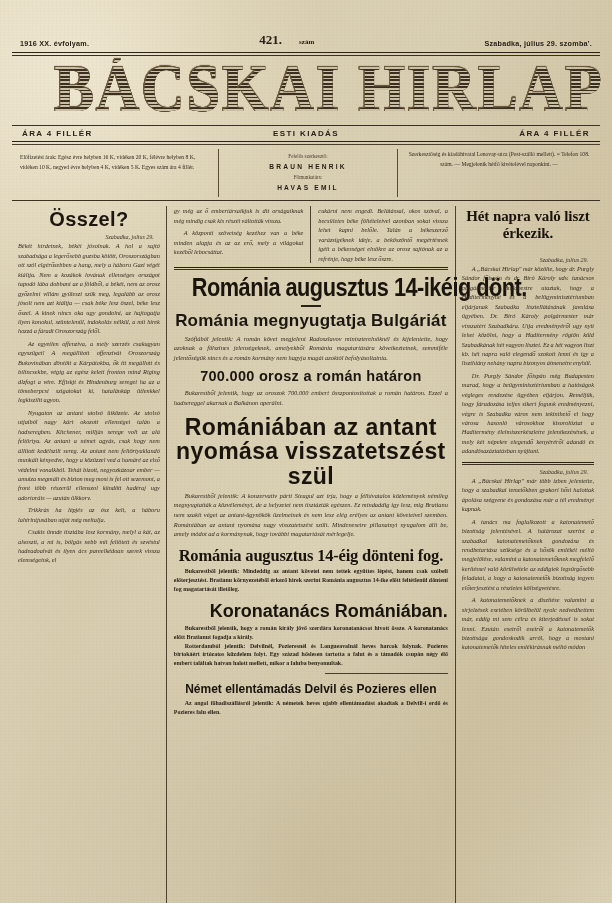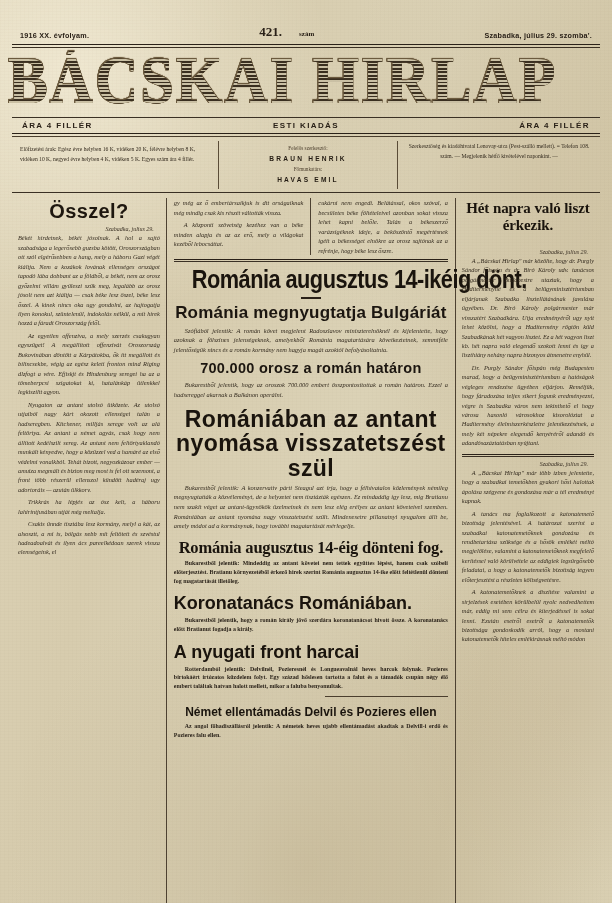--- a/index.html
+++ b/index.html
@@ -26,32 +26,32 @@
     position:absolute;inset:0;opacity:.22;pointer-events:none;
     background-image:
       repeating-linear-gradient(0deg, rgba(120,100,70,.10) 0 1px, rgba(0,0,0,0) 1px 3px),
       repeating-linear-gradient(90deg, rgba(120,100,70,.07) 0 1px, rgba(0,0,0,0) 1px 4px);
   }
   .sheet{position:absolute;inset:0;padding:0 8px;box-sizing:border-box;}
 
   
   .topline{
     display:flex;align-items:flex-end;justify-content:space-between;
-    padding:24px 12px 2px 12px;
+    padding:32px 12px 2px 12px;
     font-size:7.2px;font-weight:bold;letter-spacing:.25px;
     color:#2a2118;
     font-family:"Liberation Sans", sans-serif;
   }
   .topline .issue{font-size:13px;font-weight:bold;letter-spacing:0;font-family:"Liberation Serif",serif;}
   .topline .issue small{font-size:7px;font-weight:bold;margin-left:17px;}
   .rule-dbl{border-top:1.6px solid #2a2118;border-bottom:.7px solid #3a2f22;height:2px;margin:2px 4px 0 4px;}
 
   
   .masthead{
-    text-align:left;
+    text-align:right;
     margin:6px 0 2px 0;
     line-height:.9;
   }
   .masthead .title{
     display:inline-block;
     font-family:"Liberation Serif", serif;
     font-weight:bold;
     font-size:60px;
     letter-spacing:2px;
     color:#2e261b;
@@ -159,21 +159,21 @@
   }
   .h-sub4{
     font-family:"Liberation Sans", sans-serif;
     font-weight:bold;font-size:23px;line-height:1.05;
     text-align:center;color:#1a140d;margin:8px 0 3px 0;
     letter-spacing:.4px;
   }
   .h-sub5{
     font-family:"Liberation Sans", sans-serif;
     font-weight:bold;font-size:18px;line-height:1.05;
-    text-align:left;color:#1a140d;margin:9px 0 3px 0;
+    text-align:right;color:#1a140d;margin:9px 0 3px 0;
   }
   .h-sub6{
     font-family:"Liberation Sans", sans-serif;
     font-weight:bold;font-size:12px;line-height:1.1;
     text-align:center;color:#1a140d;margin:9px 0 3px 0;
   }
   p.tight{
     margin:0;font-size:5.9px;line-height:1.48;text-align:justify;
     text-indent:11px;font-style:normal;font-weight:bold;color:#2b231a;
   }
@@ -279,21 +279,20 @@
 
       <div class="h-sub4">Romániában az antant nyomása visszatetszést szül</div>
       <p class="ital">Bukarestből jelentik: A konzervativ párti Steagul azt írja, hogy a félhivatalos közlemények némileg megnyugtatták a közvéleményt, de a helyzetet nem tisztázták egészen. Ez mindaddig igy lesz, mig Bratianu nem szakít véget az antant-ügynökök üzelmeinek és nem lesz elég erélyes az antant követeivel szemben. Romániában az antant nyomása nagy visszatetszést szült. Mindenesetre pillanatnyi nyugalom állt be, amely módot ad a kormánynak, hogy további magatartását mérlegelje.</p>
 
       <div class="h-sub3">Románia augusztus 14-éig dönteni fog.</div>
       <p class="tight">Bukarestből jelentik: Mindeddig az antant követei nem tettek együttes lépést, hanem csak szóbeli előterjesztést. Bratianu környezetéből érkező hirek szerint Románia augusztus 14-ike előtt feltétlenül dönteni fog magatartását illetőleg.</p>
 
       <div class="h-sub5">Koronatanács Romániában.</div>
       <p class="tight">Bukarestből jelentik, hogy a román király jövő szerdára koronatanácsot hivott össze. A koronatanács előtt Bratianut fogadja a király.</p>
 
-      <div class="h-sub5">A nyugati front harcai</div>
       <p class="tight">Rotterdamból jelentik: Delvilnél, Pozieresnél és Longueavalnál heves harcok folynak. Pozieres birtokáért irtózatos küzdelem folyt. Egy század hőslesen tartotta a falut és a támadók csupán négy élő embert találtak hatvan halott mellett, mikor a faluba benyomultak.</p>
       <div class="sep-short"></div>
 
       <div class="h-sub6">Német ellentámadás Delvil és Pozieres ellen</div>
       <p class="tight">Az angol főhadiszállásról jelentik: A németek heves ujabb ellentámadást akadtak a Delvill-i erdő és Pozieres falu ellen.</p>
     </div>
 
     <div class="col right">
       <div class="h-right">Hét napra való liszt érkezik.</div>
       <div class="dateline">Szabadka, julius 29.</div>

